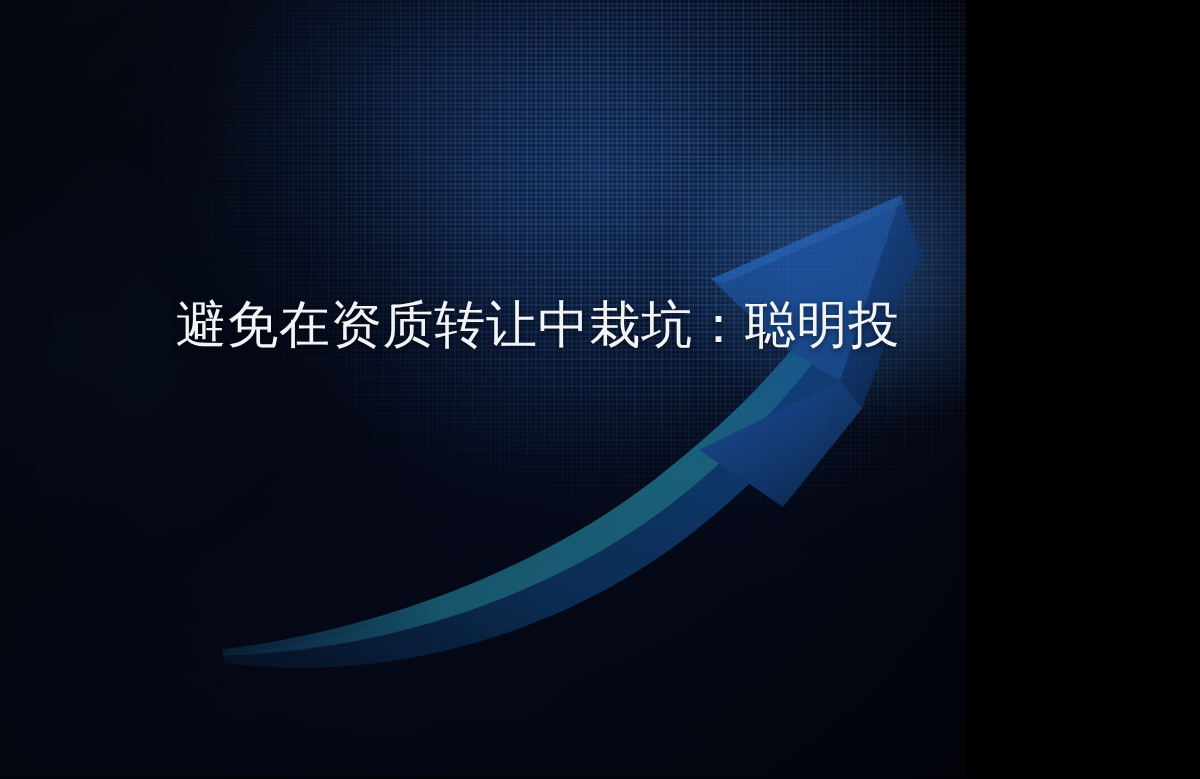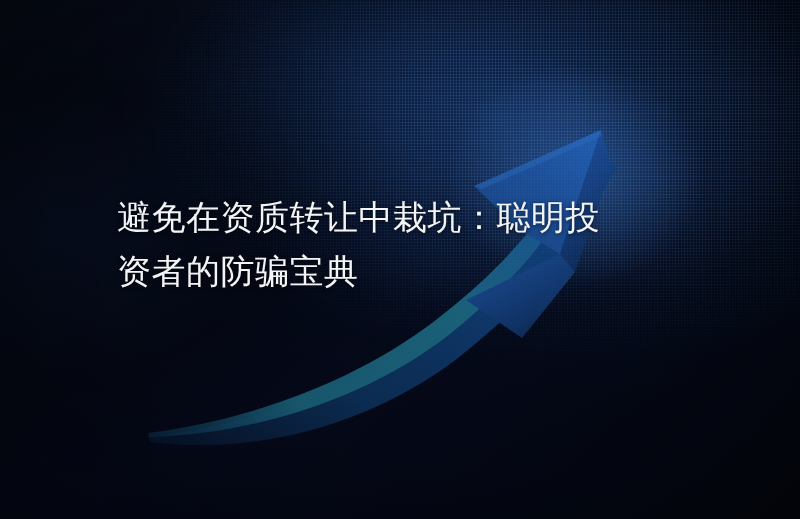--- a/index.html
+++ b/index.html
@@ -7,21 +7,21 @@
     margin: 0;
     padding: 0;
     background: #000;
   }
   body {
     font-family: "Liberation Sans", "DejaVu Sans", sans-serif;
   }
 
   #banner {
     position: relative;
-    width: 800px;
+    width: 644px;
     height: 519px;
     overflow: hidden;
     background: #040812;
   }
 
   
   .bg-base {
     position: absolute;
     inset: 0;
     background:
@@ -216,16 +216,15 @@
       <path d="M 601 130 L 474 186 L 482 189 L 602 136 Z" fill="#2f6ec0" opacity="0.38"></path>
     </svg>
   </div>
 
   <div class="bg-grid" style="opacity:0.55;"></div>
 
   <div class="bg-vignette"></div>
 
   <div class="title-block">
     <div class="title-line">避免在资质转让中栽坑：聪明投</div>
-    <div class="title-line">资者的防骗宝典</div>
   </div>
 
 </div>
 
 </body></html>

